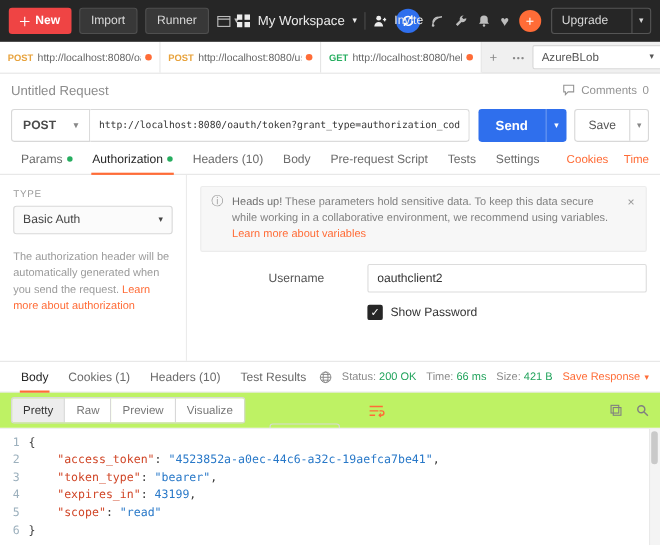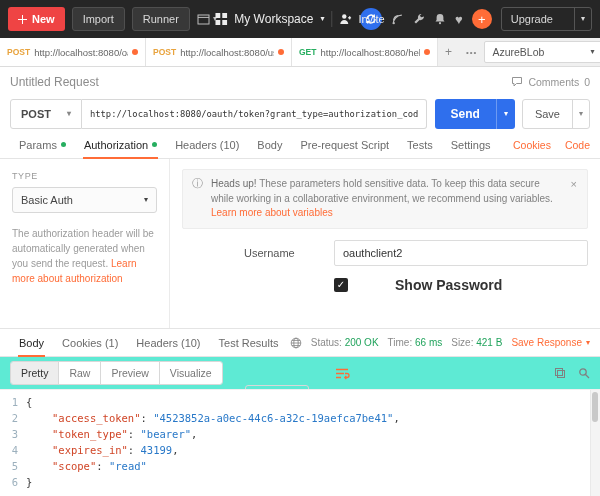--- a/index.html
+++ b/index.html
@@ -76,28 +76,28 @@
 .banner{display:flex;align-items:flex-start;gap:8px;background:#f7f7f7;border:1px solid #ececec;border-radius:2px;padding:7px 9px;font-size:10px;color:#818181;line-height:1.45;}
 .banner .btxt{flex:1;}
 .banner .bold{font-weight:400;color:#6e6e6e;}
 .binfo{color:#9a9a9a;font-size:11px;line-height:1.2;}
 .bclose{color:#9a9a9a;font-size:11px;padding:0 1px;cursor:pointer;}
 .frow{display:flex;align-items:center;margin-top:11px;padding-left:62px;}
 .flabel{width:90px;flex:none;font-size:11px;color:#555;}
 .finput{flex:1;height:26px;border:1px solid #dcdcdc;border-radius:2px;padding:0 8px;font-size:11px;color:#333;outline:none;background:#fff;min-width:0;font-family:"Liberation Sans",sans-serif;}
 .cbrow{display:flex;align-items:center;gap:7px;margin-top:11px;padding-left:152px;}
 .cbox{width:14px;height:14px;background:#262626;border-radius:2px;color:#fff;font-size:10px;display:flex;align-items:center;justify-content:center;cursor:pointer;}
-.cblabel{font-size:14px;font-weight:700;color:#333;margin-left:40px;}
+.cblabel{font-size:11px;font-weight:400;color:#333;}
 
 
 .resptabs{height:28px;flex:none;display:flex;align-items:center;padding:0 10px;background:#fff;border-bottom:1px solid #e4e4e4;font-size:11px;color:#6b6b6b;}
 .respmeta{margin-left:auto;display:flex;align-items:center;gap:9px;font-size:10px;color:#8a8a8a;white-space:nowrap;}
 .grn{color:#21a35c;}
 .saveresp{color:#ff6c37;display:flex;align-items:center;gap:4px;cursor:pointer;}
-.viewbar{height:32px;flex:none;display:flex;align-items:center;padding:0 10px;background:#5eead4;gap:22px;}
+.viewbar{height:32px;flex:none;display:flex;align-items:center;padding:0 10px;background:#bef264;gap:22px;}
 .seg{display:flex;height:24px;border:1px solid #d8d8d8;border-radius:3px;overflow:hidden;}
 .sbtn{padding:0 10px;display:flex;align-items:center;font-size:10.5px;color:#777;border-right:1px solid #d8d8d8;background:#fff;cursor:pointer;}
 .seg .sbtn:last-child{border-right:none;}
 .sbtn.active{background:#ededed;color:#333;}
 .fmtsel{height:24px;border:1px solid #d8d8d8;border-radius:3px;display:flex;align-items:center;gap:14px;padding:0 8px;font-size:10.5px;color:#555;cursor:pointer;margin-top:48px;}
 .wrapbtn{display:flex;align-items:center;margin-left:4px;cursor:pointer;}
 .vright{margin-left:auto;display:flex;align-items:center;gap:12px;color:#808080;}
 
 
 .codearea{flex:1;background:#fff;position:relative;overflow:hidden;font-family:"DejaVu Sans Mono",monospace;font-size:10.5px;line-height:16px;padding-top:4px;border-top:1px solid #f0f0f0;}
@@ -283,21 +283,21 @@
         <span>Pre-request Script</span>
       </div>
     <div class="rt">
         <span>Tests</span>
       </div>
     <div class="rt">
         <span>Settings</span>
       </div>
     <div class="rtlinks">
       <span class="olink">Cookies</span>
-      <span class="olink">Code</span>
+      <span class="olink">Time</span>
     </div>
   </div>
 
   <div class="auth">
     <div class="auth-left">
       <div class="tlabel">TYPE</div>
       <div class="tsel">
         <span>Basic Auth</span>
         <span class="caret">▾</span>
       </div>

